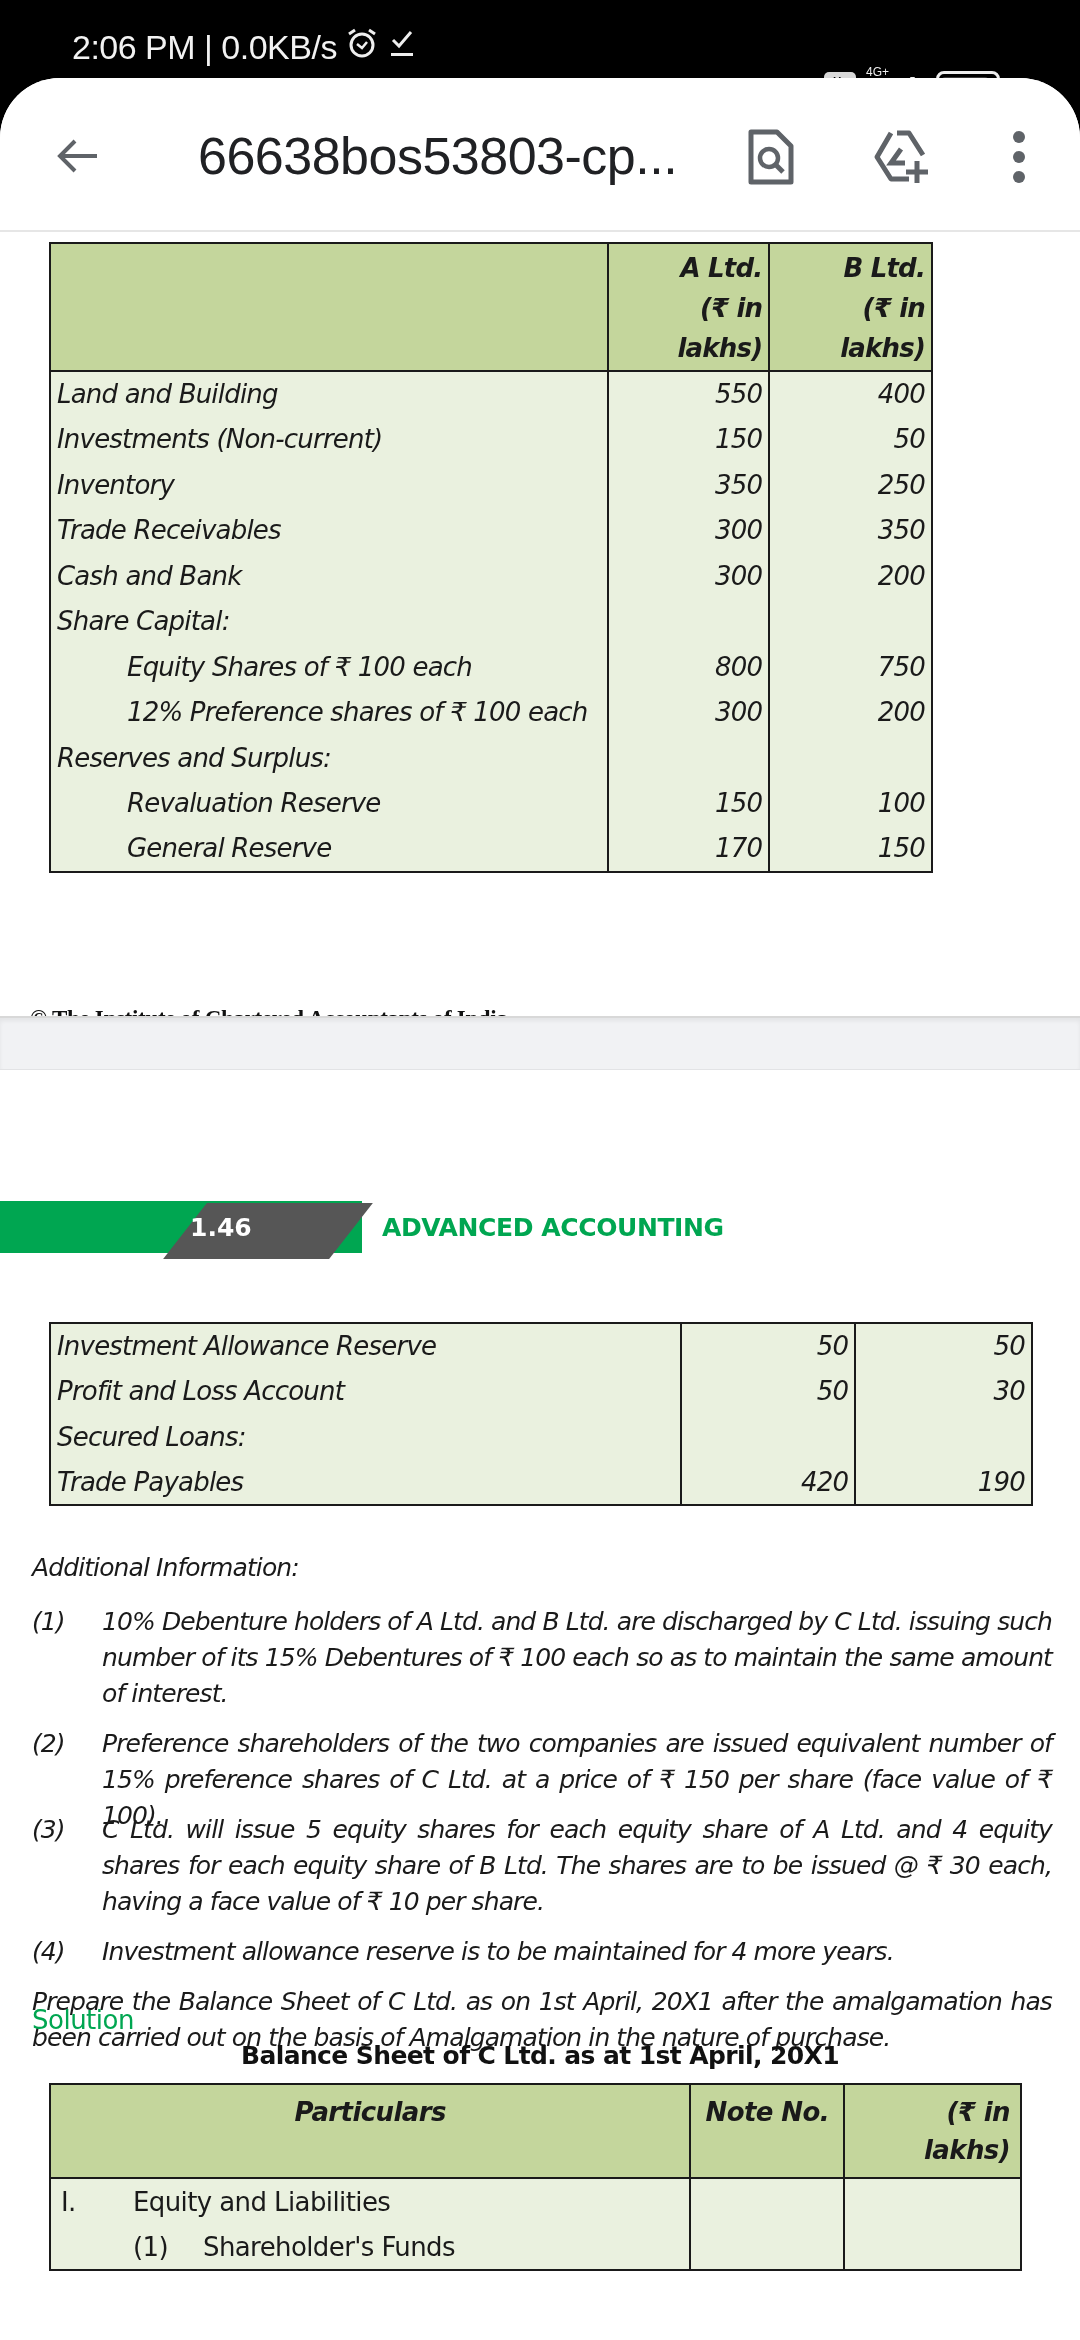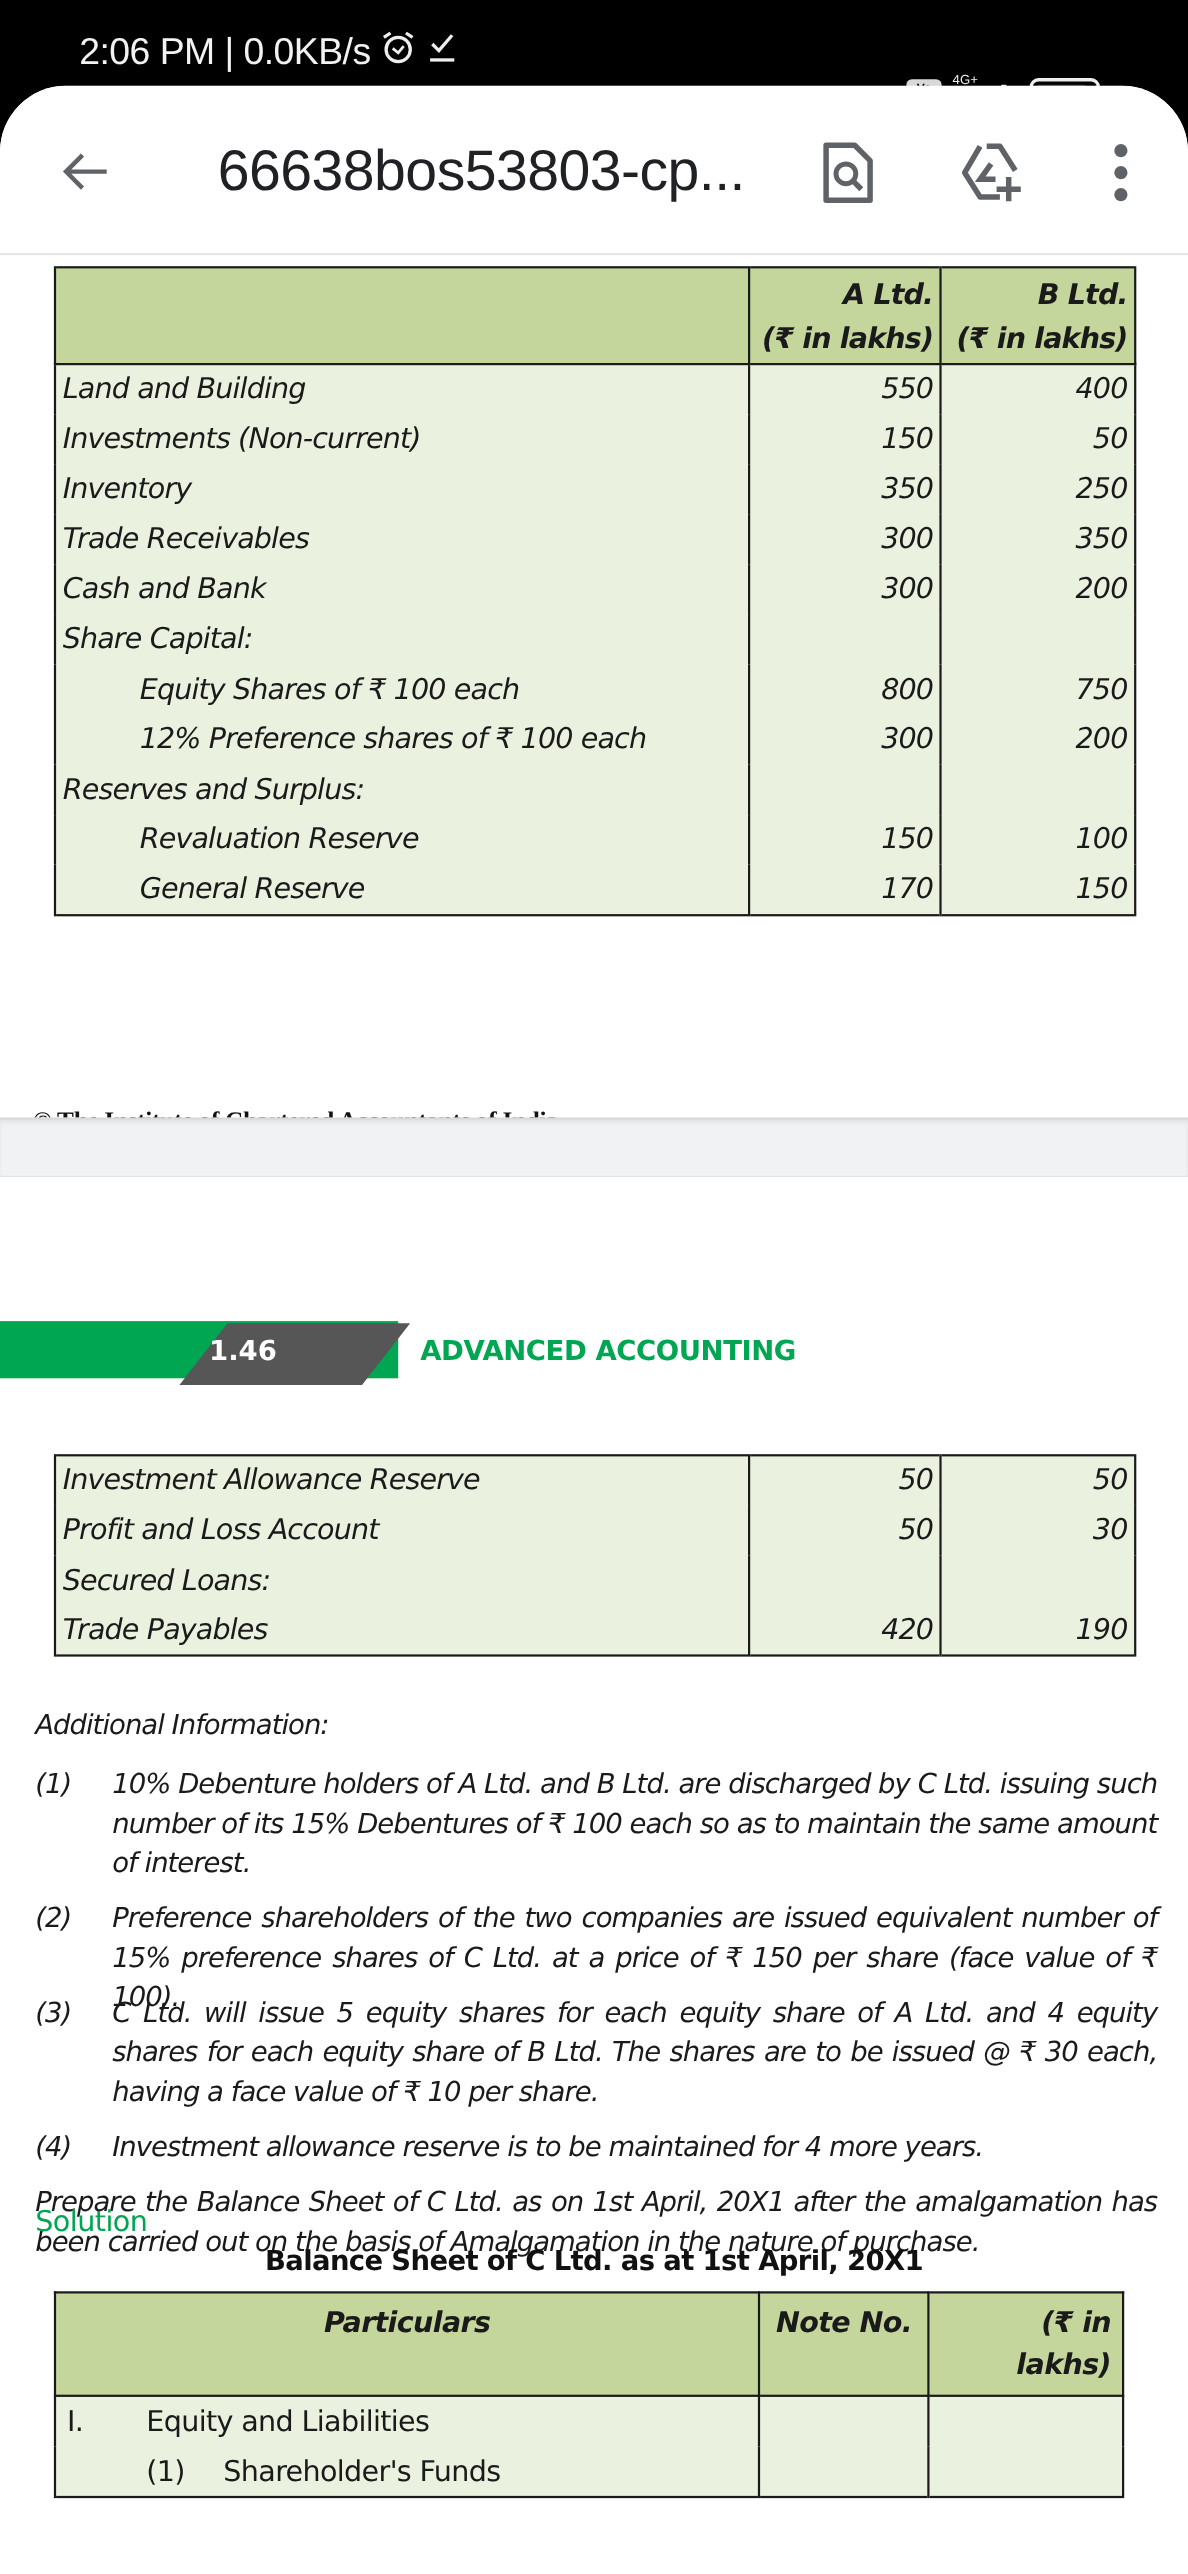--- a/index.html
+++ b/index.html
@@ -125,21 +125,21 @@
     <div class="tool-btn" style="left:986px">
       <svg width="20" height="56" viewBox="0 0 20 56">
           <circle cx="10" cy="8" r="6" fill="#5f6368"></circle>
           <circle cx="10" cy="28" r="6" fill="#5f6368"></circle>
           <circle cx="10" cy="48" r="6" fill="#5f6368"></circle>
         </svg>
     </div>
   </div>
 
   <div class="page" style="top:156px;height:782px">
-    <table class="ws" style="left:49px;top:8px;width:984px">
+    <table class="ws" style="left:49px;top:8px;width:884px">
       <colgroup>
           <col style="width:632px">
           <col style="width:175px">
           <col style="width:177px">
         </colgroup>
       <thead>
         <tr>
           <th></th>
           <th>
               <div>A Ltd.</div>

